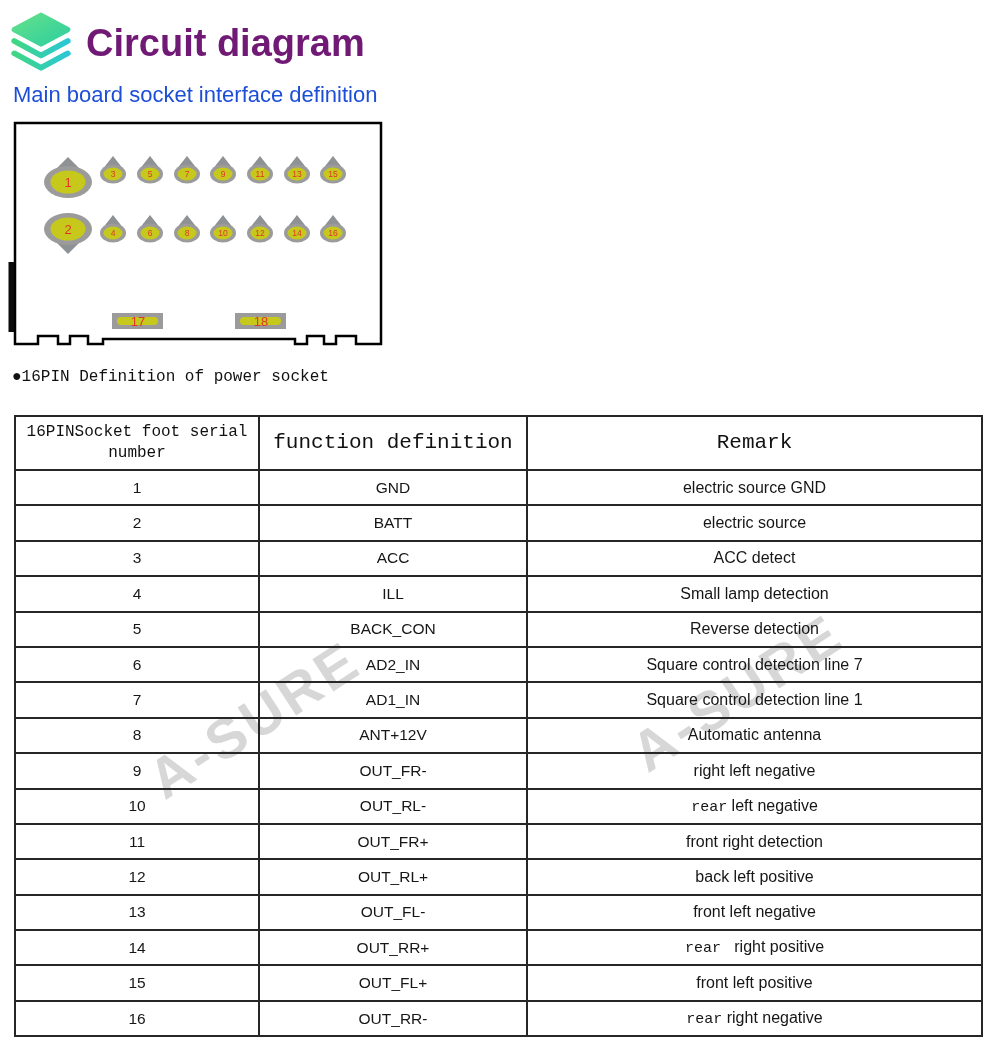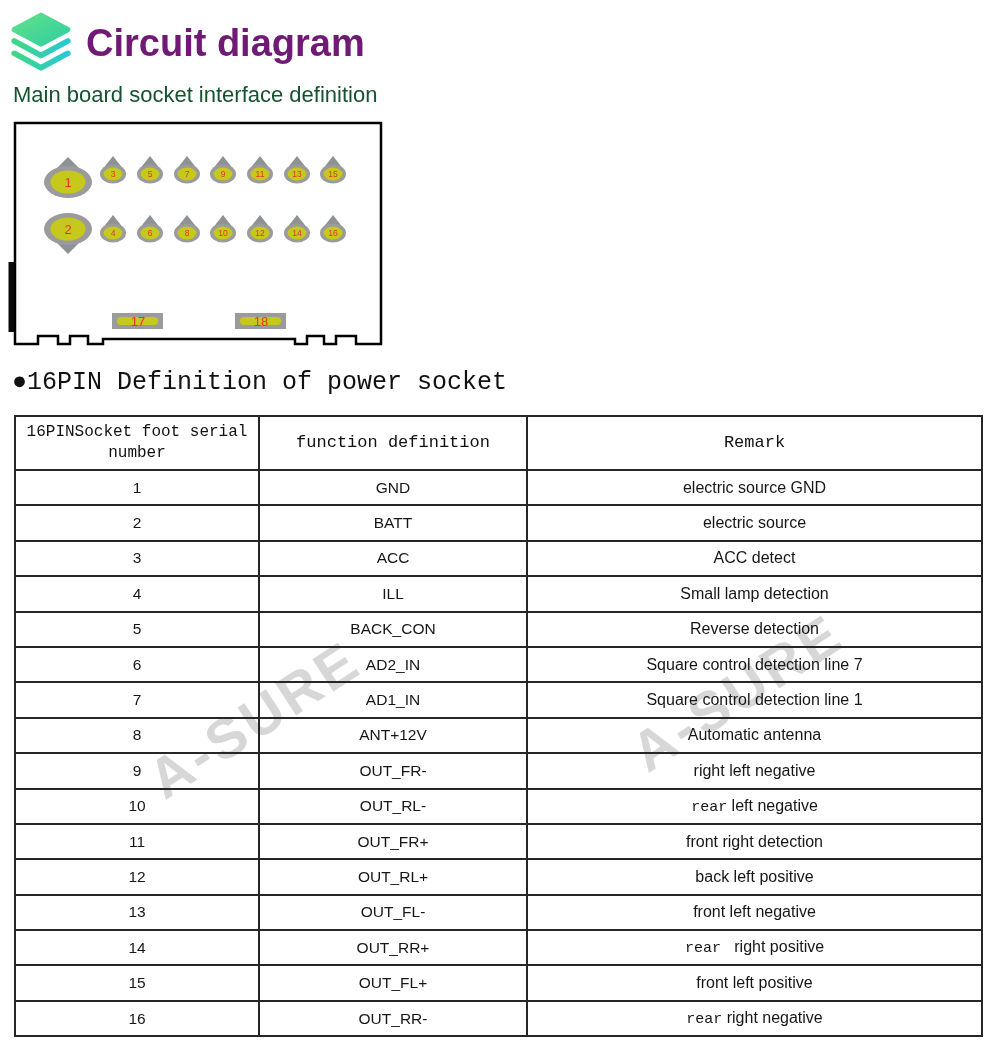--- a/index.html
+++ b/index.html
@@ -4,46 +4,46 @@
 <style>
   html,body{margin:0;padding:0;background:#fff;}
   .page{position:relative;width:1000px;height:1048px;background:#ffffff;overflow:hidden;
         font-family:"Liberation Sans",sans-serif;color:#1a1a1a;}
 
   
   .app-icon{position:absolute;left:8px;top:12px;width:66px;height:60px;}
   .page-title{position:absolute;left:86px;top:22px;font-size:38px;font-weight:600;
               letter-spacing:0px;color:#701a75;white-space:nowrap;}
   .page-subtitle{position:absolute;left:13px;top:82px;font-size:22px;font-weight:400;
-                 color:#14532d;white-space:nowrap;}
+                 color:#1d4ed8;white-space:nowrap;}
 
   
   .socket-svg{position:absolute;left:8px;top:118px;}
 
   
   .section-heading{position:absolute;left:12px;top:368px;
-                   font-family:"Liberation Mono",monospace;font-size:25px;color:#111;
+                   font-family:"Liberation Mono",monospace;font-size:16px;color:#111;
                    white-space:nowrap;letter-spacing:0px;}
 
   
   .watermark{position:absolute;z-index:0;font-family:"Liberation Sans",sans-serif;
              font-weight:bold;font-size:56px;letter-spacing:4px;color:#d3d3d3;
              transform:rotate(-33deg);white-space:nowrap;opacity:.9;}
   .wm1{left:135px;top:687px;}
   .wm2{left:618px;top:660px;}
 
   
   .pin-table{position:absolute;left:14px;top:415px;width:969px;z-index:1;
              border-collapse:collapse;table-layout:fixed;background:transparent;}
   .pin-table th,.pin-table td{border:2px solid #262626;text-align:center;
              vertical-align:middle;padding:0 4px;background:transparent;}
   .pin-table thead tr{height:54px;}
   .pin-table tbody tr{height:35.4px;}
   .pin-table th{font-family:"Liberation Mono",monospace;font-weight:400;
-                font-size:17px;color:#111;line-height:1.3;}
+                font-size:21px;color:#111;line-height:1.3;}
   th.h-col1{font-size:16px;}
   .pin-table td{font-size:15.5px;color:#161616;}
   td.remark-cell{font-size:16px;white-space:pre-wrap;}
   .serif{font-family:Liberation Mono, monospace;font-size:15px;}
 </style>
 </head>
 <body>
 
 <div class="page">
 

